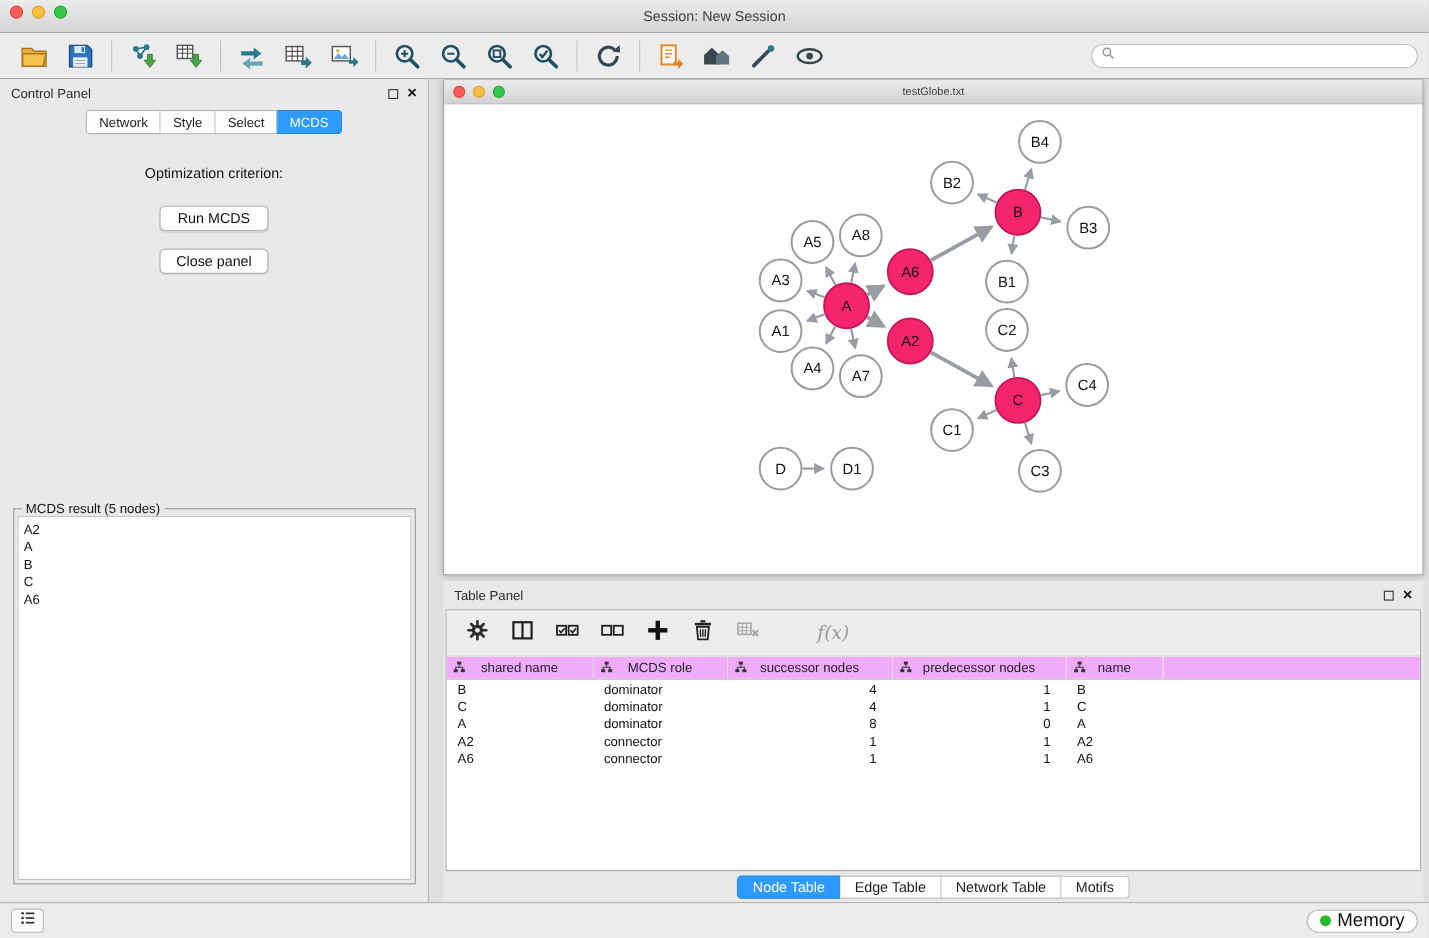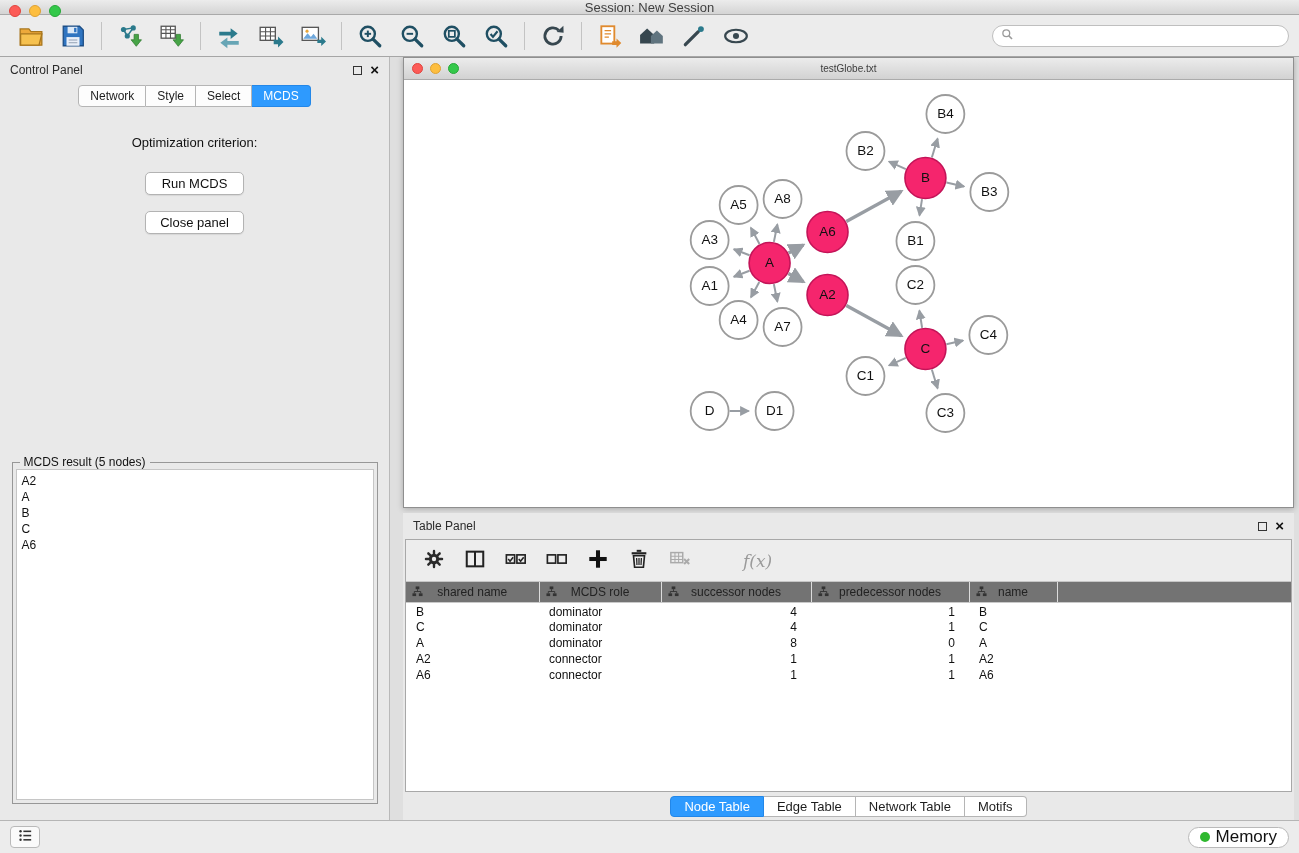--- a/index.html
+++ b/index.html
@@ -1,21 +1,21 @@
 <!DOCTYPE html>
 <html><head>
 <meta charset="utf-8">
 <style>
   *{box-sizing:border-box;margin:0;padding:0;}
   html,body{width:1299px;height:853px;}
   body{font-family:"Liberation Sans","DejaVu Sans",sans-serif;background:#dfdfdf;overflow:hidden;}
   .app{width:1299px;height:853px;display:flex;flex-direction:column;overflow:hidden;background:#dfdfdf;}
 
   
-  .titlebar{height:15px;background:linear-gradient(#ececec,#d4d4d4);border-bottom:1px solid #a9a9a9;position:relative;display:flex;align-items:center;flex:0 0 auto;}
+  .titlebar{height:30px;background:linear-gradient(#ececec,#d4d4d4);border-bottom:1px solid #a9a9a9;position:relative;display:flex;align-items:center;flex:0 0 auto;}
   .traffic{position:absolute;left:9px;top:5px;display:flex;gap:8px;}
   .light{width:12px;height:12px;border-radius:50%;display:inline-block;}
   .light.red{background:#fc5b57;border:1px solid #e1443e;}
   .light.yellow{background:#fdbe3f;border:1px solid #dfa133;}
   .light.green{background:#34c84a;border:1px solid #27a839;}
   .titlebar .title{margin:0 auto;font-size:13px;color:#404040;}
 
   
   .toolbar{height:42px;background:#ececec;border-bottom:1px solid #a6a6a6;display:flex;align-items:center;padding:0 10px;flex:0 0 auto;}
   .tgroups{display:flex;align-items:center;height:100%;}
@@ -67,21 +67,21 @@
 
   
   .table-panel{margin-top:5px;flex:1;background:#e9e9e9;display:flex;flex-direction:column;overflow:hidden;}
   .tp-main{flex:1;margin:0 2px;border:1px solid #a8a8a8;background:#fff;display:flex;flex-direction:column;overflow:hidden;}
   .tp-toolbar{height:42px;flex:0 0 42px;background:#ededed;border-bottom:1px solid #c6c6c6;display:flex;align-items:center;gap:17px;padding:0 16px;}
   .tp-tool{width:24px;height:24px;display:flex;align-items:center;justify-content:center;cursor:default;}
   .tp-tool svg{width:22px;height:22px;}
   .fx{font-family:"DejaVu Serif",serif;font-style:italic;color:#9a9a9a;font-size:17px;margin-left:34px;}
   .tp-tablewrap{flex:1;overflow:hidden;background:#fff;}
   table{border-collapse:collapse;width:100%;table-layout:fixed;}
-  thead th{background:#737373;border-bottom:1px solid #c9c9c9;border-right:1px solid #dcdcdc;height:20px;font-weight:normal;font-size:12px;color:#222;position:relative;text-align:center;}
+  thead th{background:#f0abfc;border-bottom:1px solid #c9c9c9;border-right:1px solid #dcdcdc;height:20px;font-weight:normal;font-size:12px;color:#222;position:relative;text-align:center;}
   thead th .hier{position:absolute;left:6px;top:4px;}
   thead th.filler{border-right:none;}
   tbody td{font-size:12px;color:#111;height:16px;padding:0 0 0 10px;white-space:nowrap;overflow:hidden;}
   tbody td.right{text-align:right;padding-right:14px;}
   tbody tr:first-child td{padding-top:2px;}
   .tp-tabs{height:28px;flex:0 0 28px;display:flex;justify-content:center;align-items:center;}
   .tp-tab{font-size:13px;padding:2px 13px;background:#fff;border:1px solid #b5b5b5;border-left:none;color:#1d1d1d;cursor:default;}
   .tp-tab:first-child{border-left:1px solid #b5b5b5;border-radius:4px 0 0 4px;}
   .tp-tab:last-child{border-radius:0 4px 4px 0;}
   .tp-tab.active{background:#2e9afe;border-color:#2387e8;color:#fff;}

